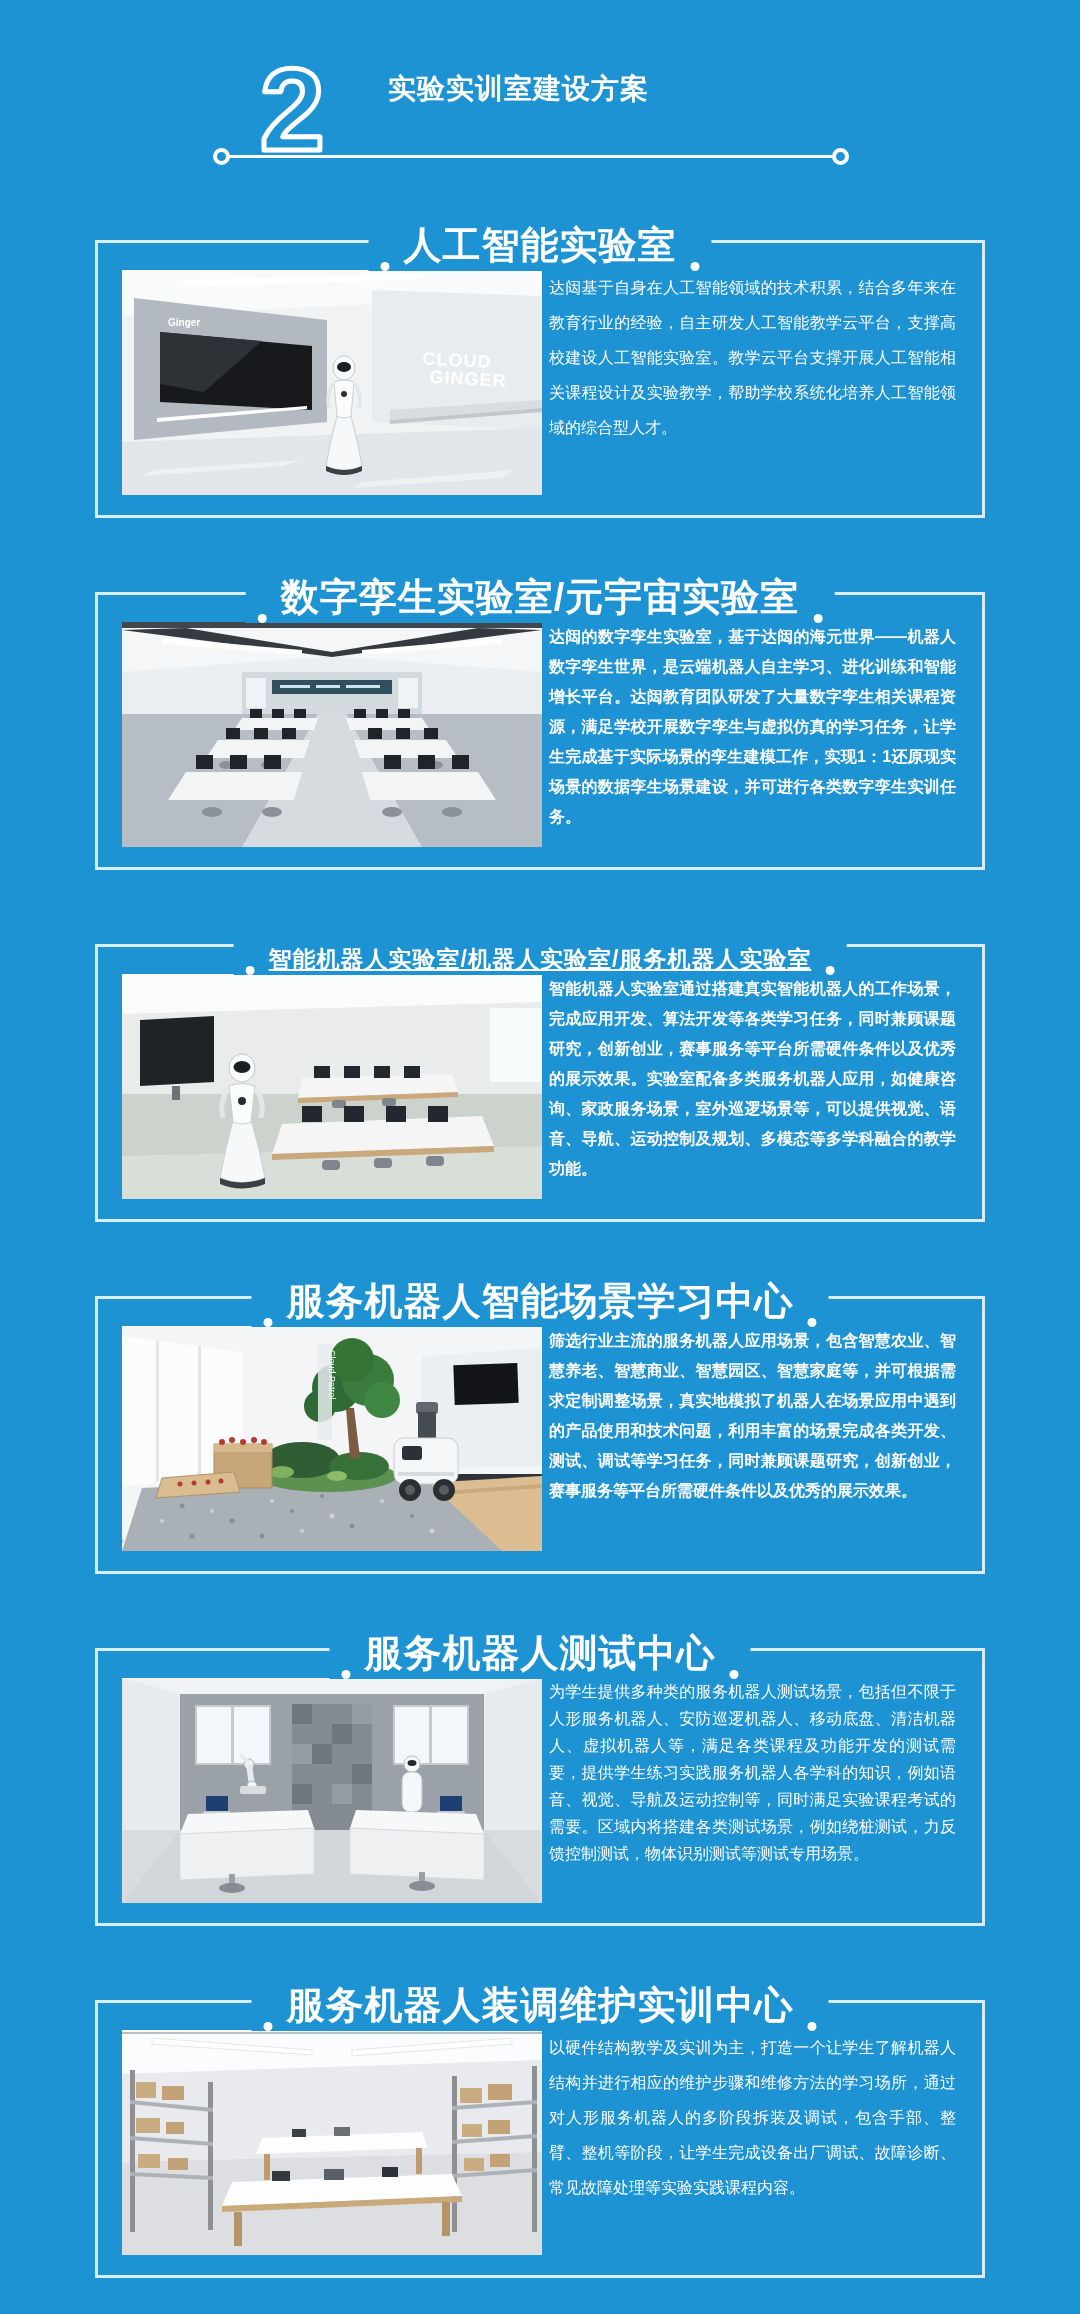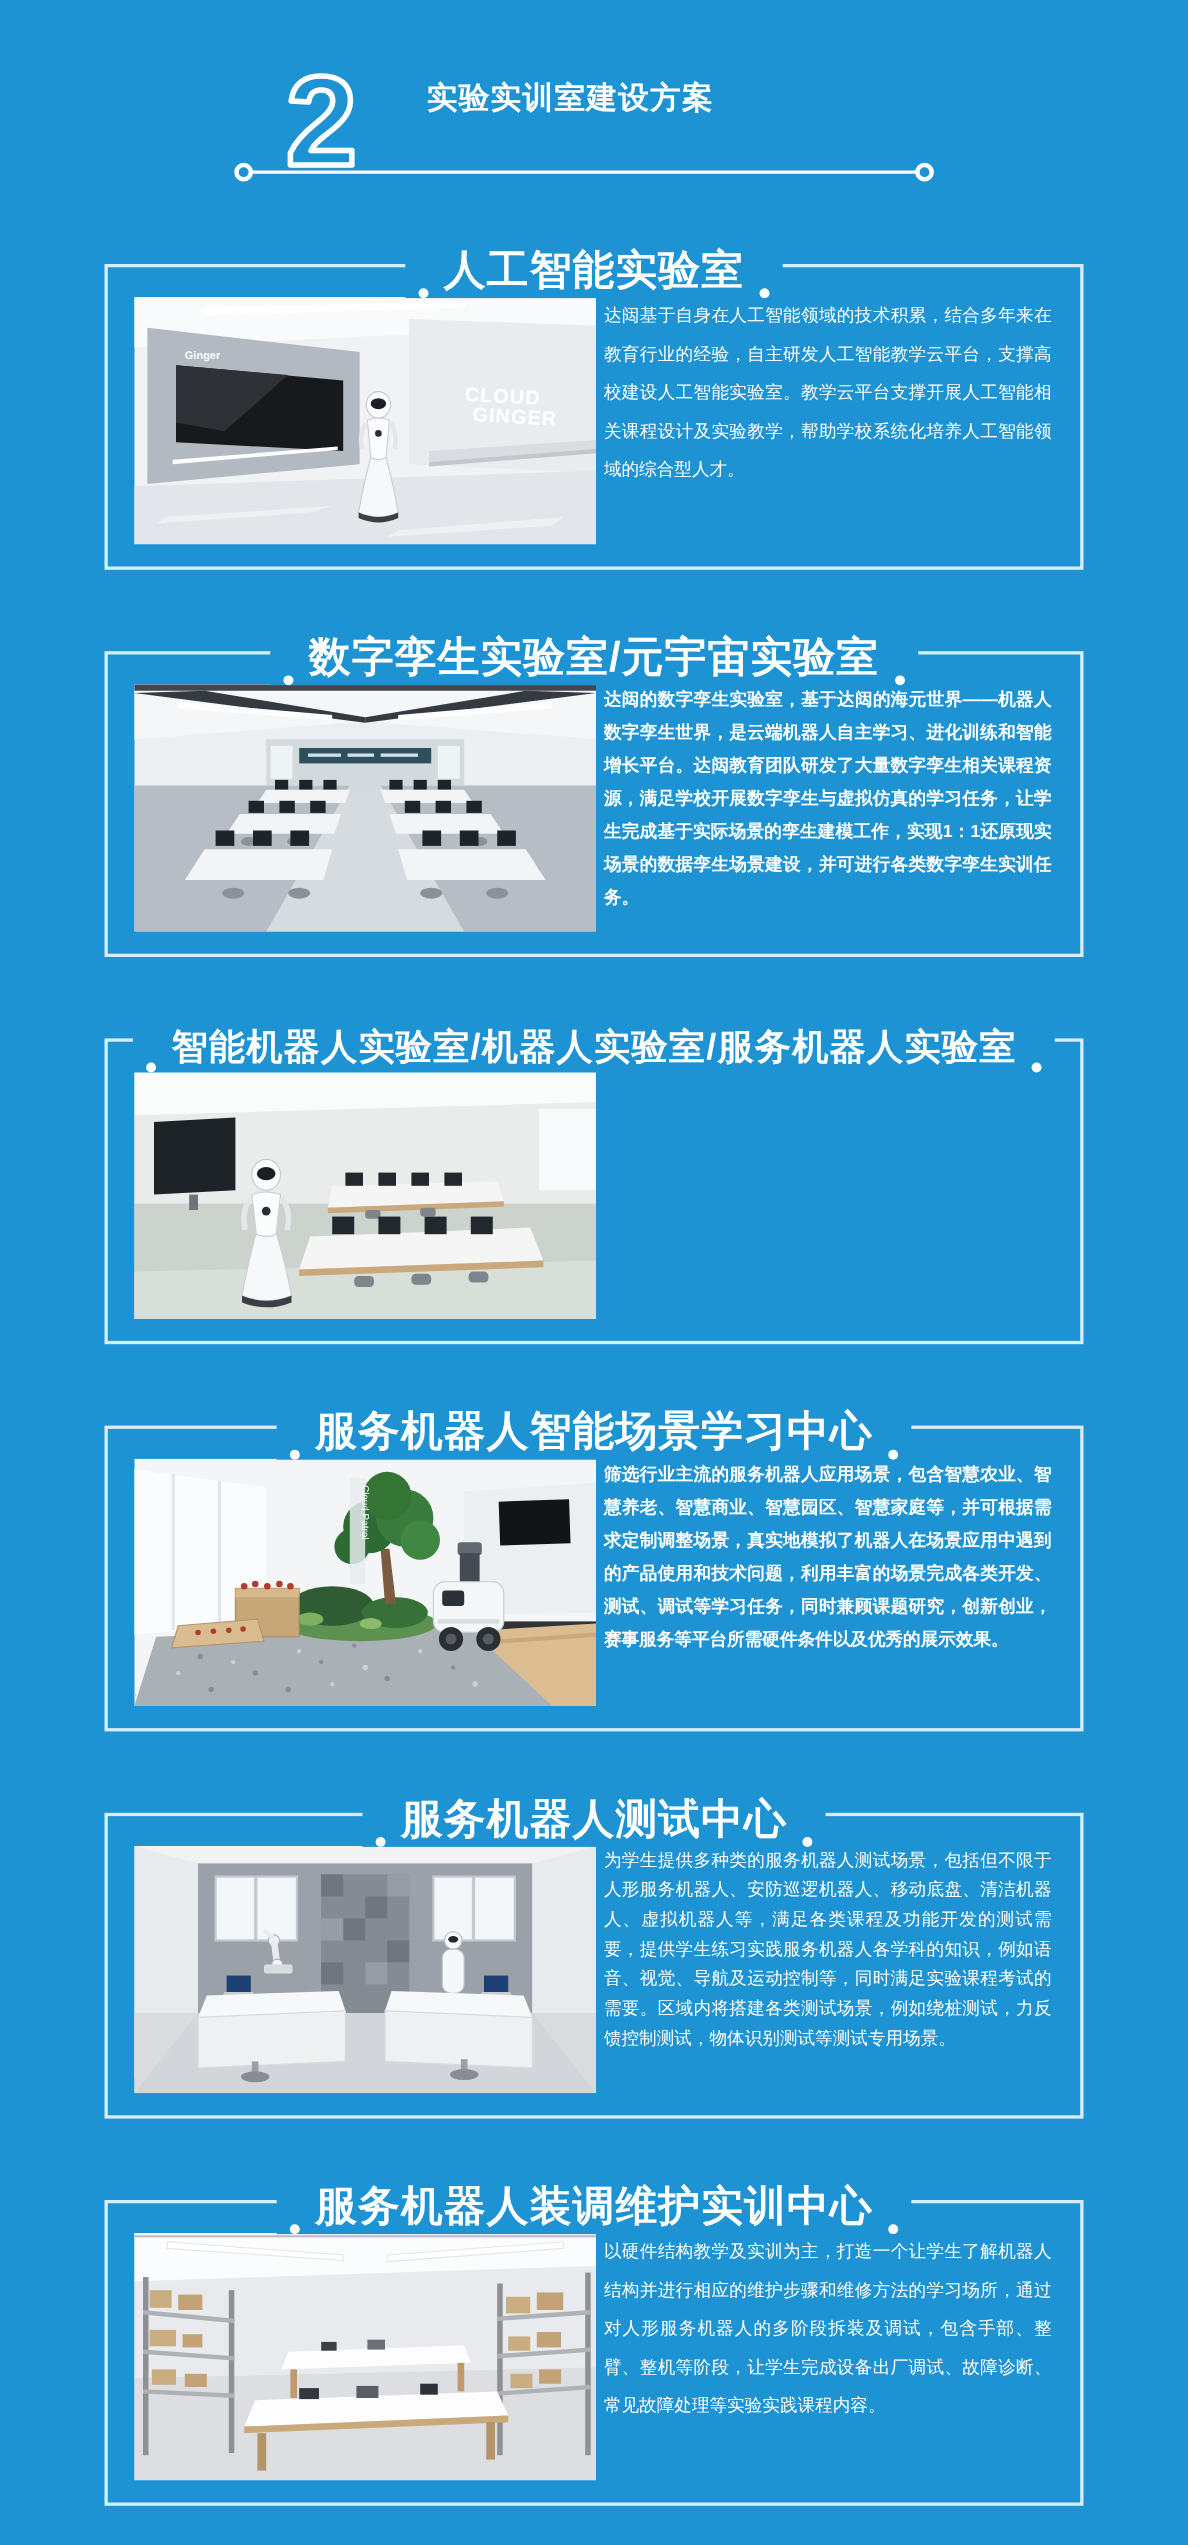--- a/index.html
+++ b/index.html
@@ -38,21 +38,21 @@
   }
   .section:last-child{margin-bottom:0;}
   .section-title{
     position:absolute;left:50%;top:0;transform:translate(-50%,-50%);
     display:flex;align-items:flex-end;gap:14px;
     background:var(--blue);
     padding:0 12px;height:56px;
     white-space:nowrap;
   }
   .title-text{font-size:38px;font-weight:bold;color:#fff;letter-spacing:1px;}
-  .section-title.long .title-text{font-size:33px;}
+  .section-title.long .title-text{font-size:23px;text-decoration:underline;}
   .dot{width:9px;height:9px;border-radius:50%;background:#fff;flex:none;}
   .content{display:flex;align-items:flex-start;padding:27px 26px 14px 24px;}
   .photo{width:420px;height:225px;flex:none;overflow:hidden;}
   .photo svg{display:block;width:100%;height:100%;}
   .body{
     flex:1;margin-left:7px;color:#fff;
     font-size:16px;text-align:justify;
   }
   .lh35{line-height:35px;}
   .lh30{line-height:30px;font-weight:bold;}
@@ -230,20 +230,21 @@
               <path d="M98,204 Q120,213 143,204 L143,210 Q120,219 98,210 Z" fill="#3a3f46"></path>
               <path d="M107,112 Q120,107 133,112 L129,148 Q120,152 111,148 Z" fill="#fbfcfd" stroke="#c9ced4"></path>
               <circle cx="120" cy="127" r="4" fill="#2a2e34"></circle>
               <path d="M106,115 Q97,127 101,144" stroke="#e3e7ea" stroke-width="5" fill="none"></path>
               <path d="M134,115 Q143,127 139,144" stroke="#e3e7ea" stroke-width="5" fill="none"></path>
               <ellipse cx="120" cy="94" rx="13" ry="14" fill="#fbfcfd" stroke="#c3c9cf"></ellipse>
               <ellipse cx="120" cy="93" rx="8.5" ry="6" fill="#1b1e24"></ellipse>
             </g>
           </svg>
         </div>
+        <p class="body lh30">智能机器人实验室通过搭建真实智能机器人的工作场景，完成应用开发、算法开发等各类学习任务，同时兼顾课题研究，创新创业，赛事服务等平台所需硬件条件以及优秀的展示效果。实验室配备多类服务机器人应用，如健康咨询、家政服务场景，室外巡逻场景等，可以提供视觉、语音、导航、运动控制及规划、多模态等多学科融合的教学功能。</p>
       </div>
     </section>
 
     <section class="section">
       <div class="section-title">
         <span class="dot"></span>
         <span class="title-text">服务机器人智能场景学习中心</span>
         <span class="dot"></span>
       </div>
       <div class="content">

